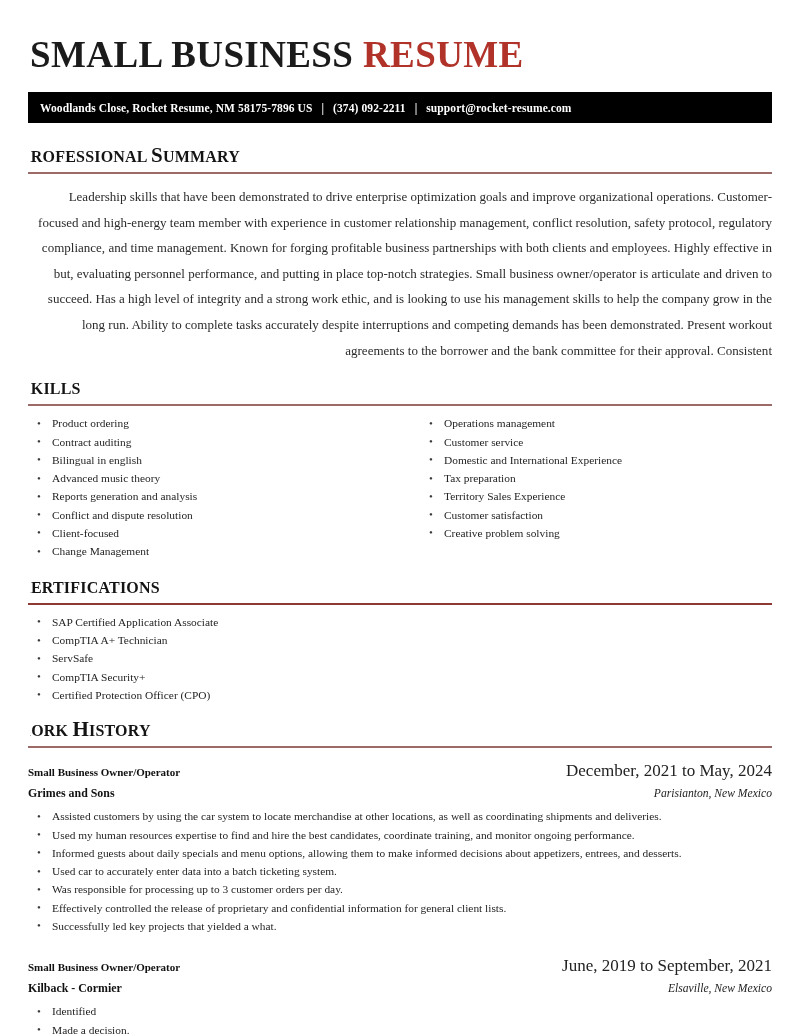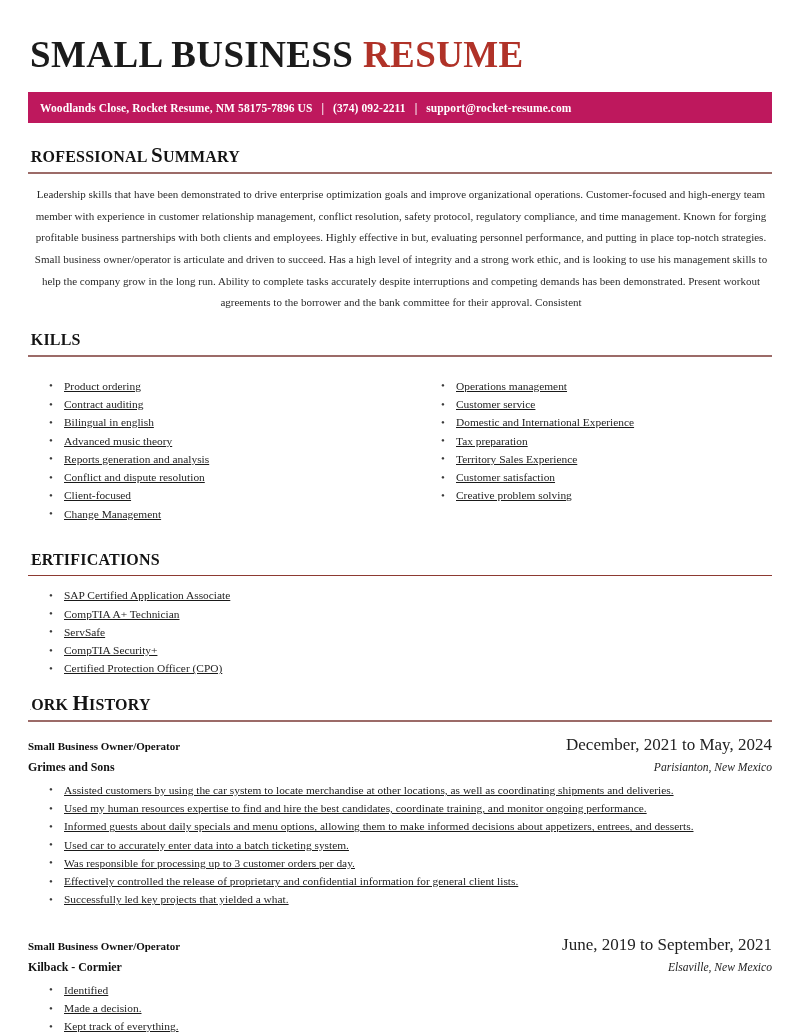--- a/index.html
+++ b/index.html
@@ -33,21 +33,21 @@
     line-height: 1;
     padding-top: 36px;
     padding-bottom: 0;
     margin: 0 0 19px 2px;
     white-space: nowrap;
   }
   .doc-title .t-primary { color: #1b1b1b; }
   .doc-title .t-accent  { color: #b03228; }
 
   .contact-bar {
-    background: #be185d;
+    background: #000000;
     color: #ffffff;
     height: 31px;
     display: flex;
     align-items: center;
     padding: 0 12px;
     margin-bottom: 22px;
   }
   .contact-bar .c-item {
     font-size: 11.5px;
     font-weight: bold;
@@ -96,34 +96,33 @@
     height: 2px;
     background: #a87f7f;
     margin: 2px 0 10px 0;
     width: 100%;
   }
   .rule.dark { background: #8d3a32; height: 1.6px; }
   .rule.mid  { background: #9c6b68; }
 
   
   .summary {
-    font-size: 11px;
+    font-size: 13px;
     line-height: 1.97;
     color: #2a2a2a;
-    text-align: center;
+    text-align: right;
     margin: 0 0 14px 2px;
     letter-spacing: 0.01px;
   }
 
   
   ul.bul {
     list-style: none;
-    margin: 12px;
+    margin: 0;
     padding: 0;
-    text-decoration: underline;
   }
   ul.bul li {
     position: relative;
     padding-left: 24px;
     font-size: 11.4px;
     line-height: 1.33;
     color: #242424;
     margin-bottom: 3.1px;
   }
   ul.bul li::before {

